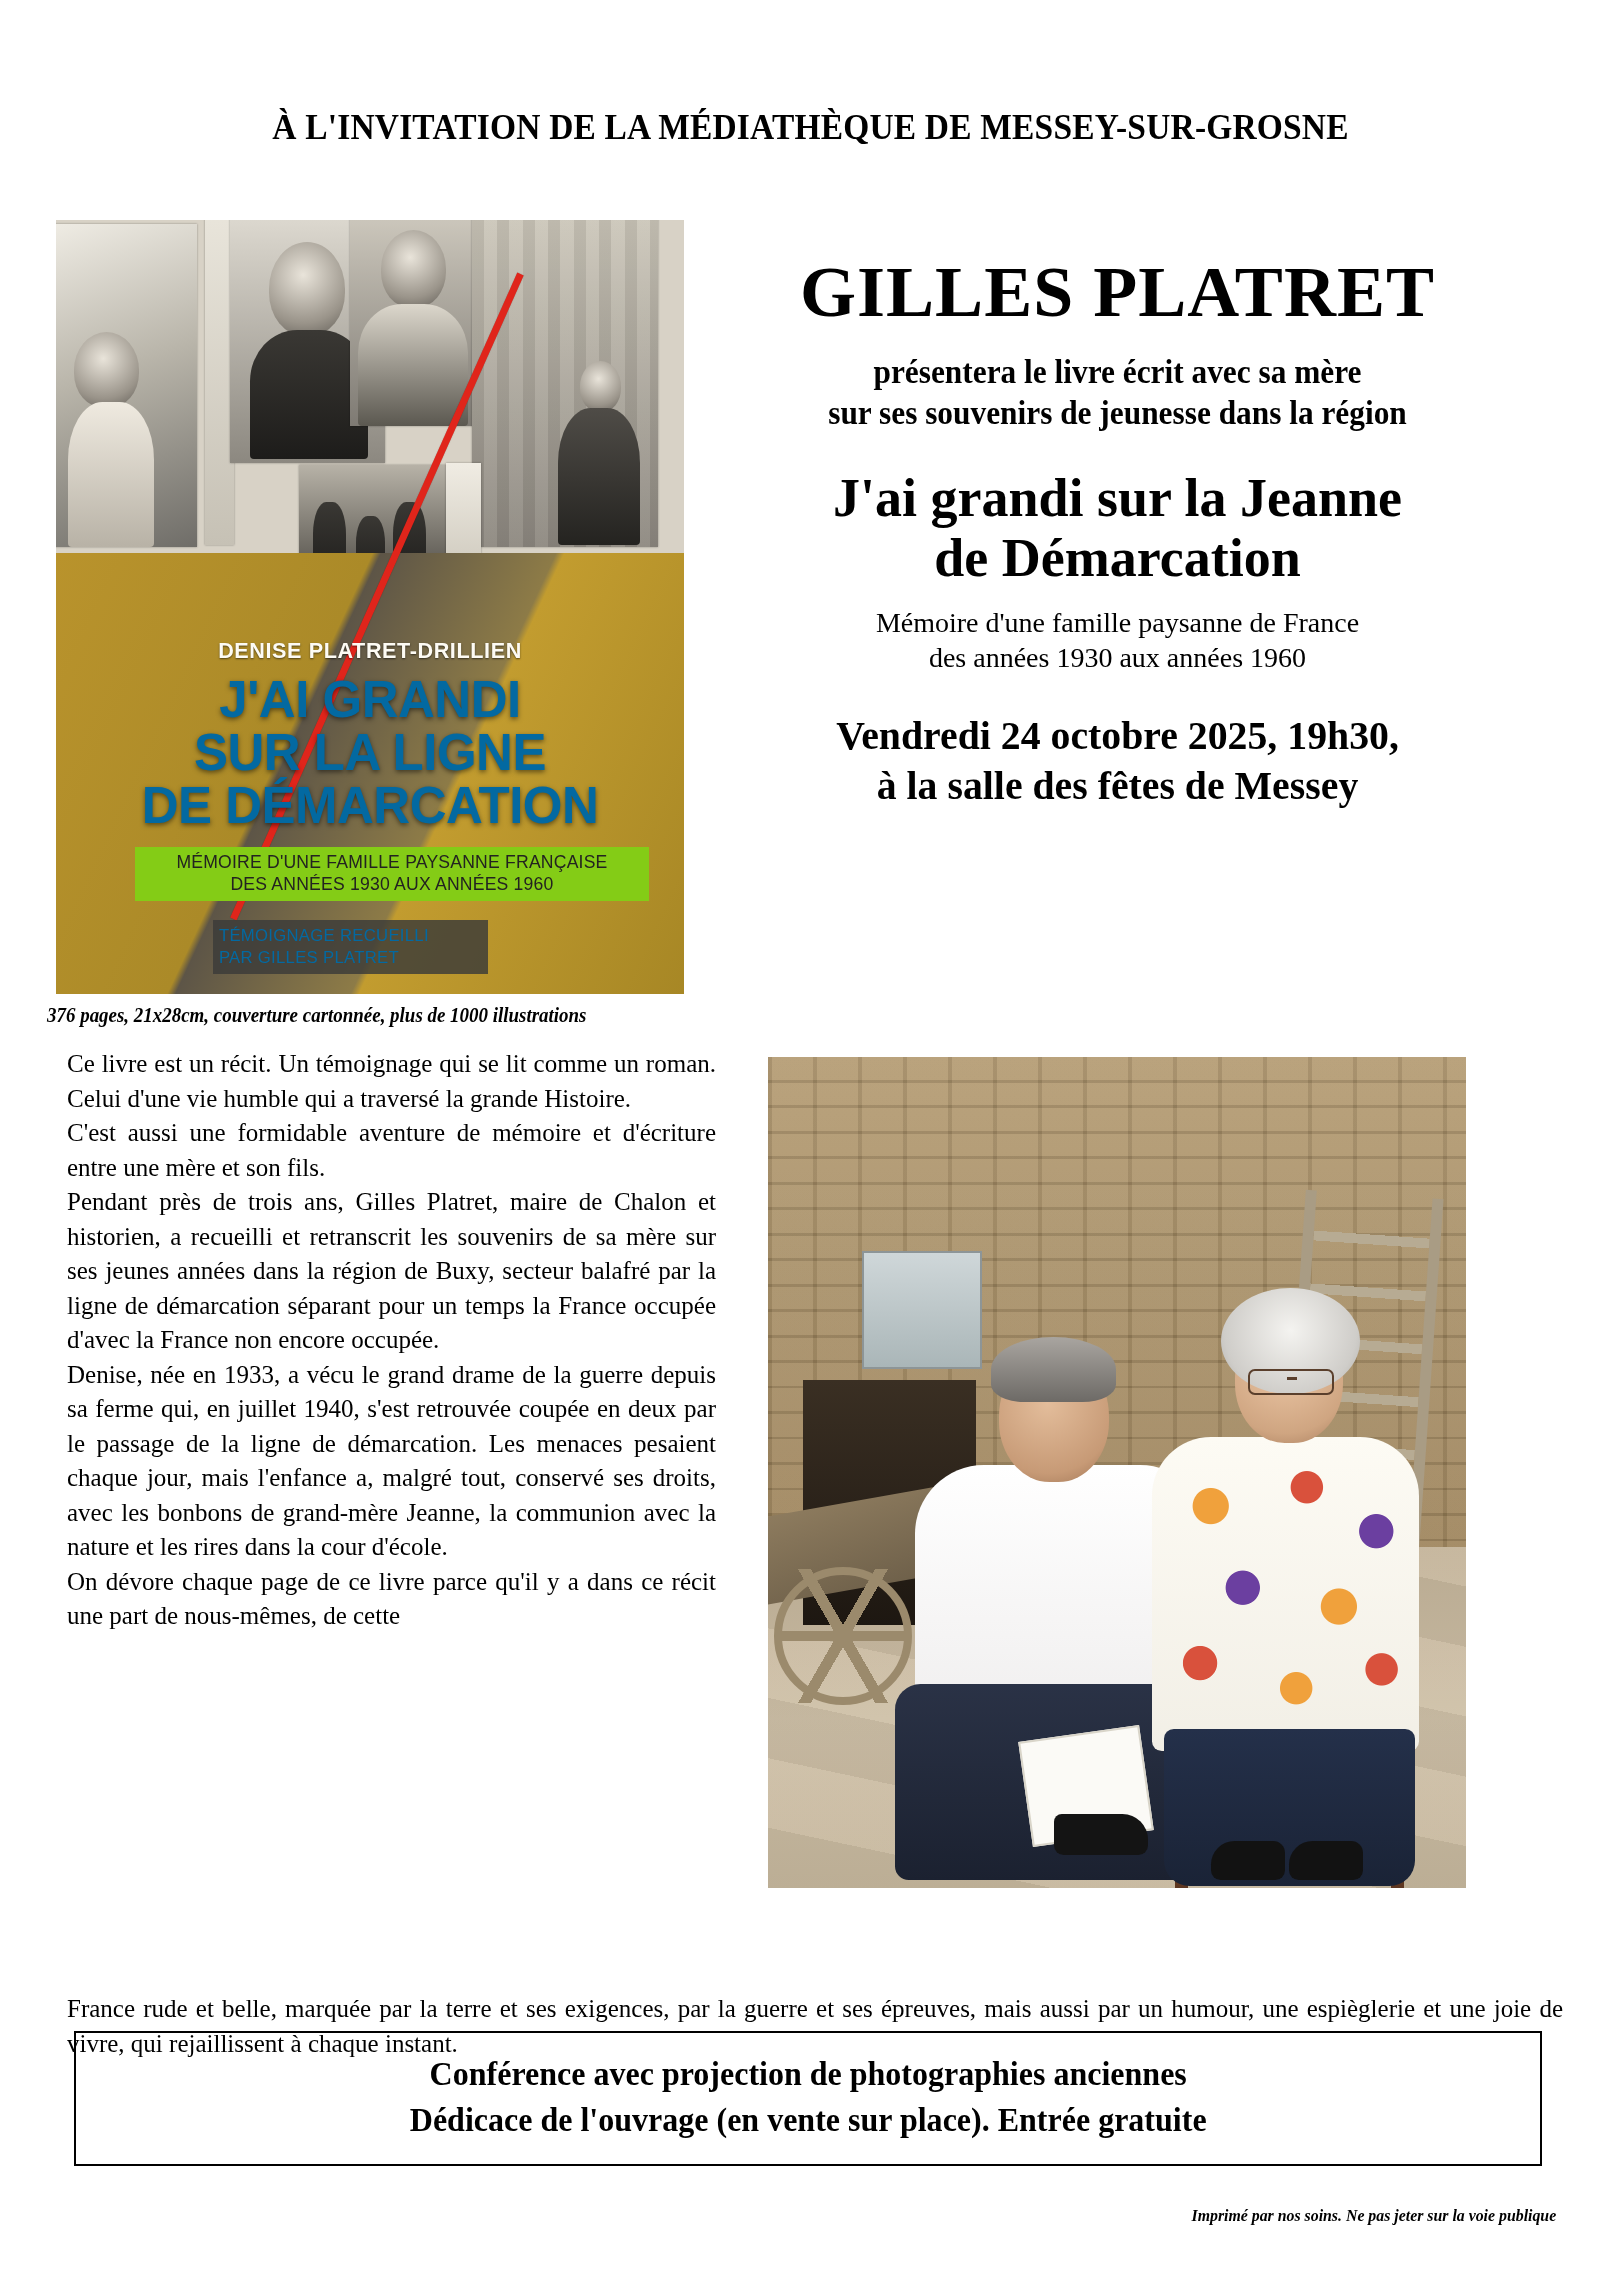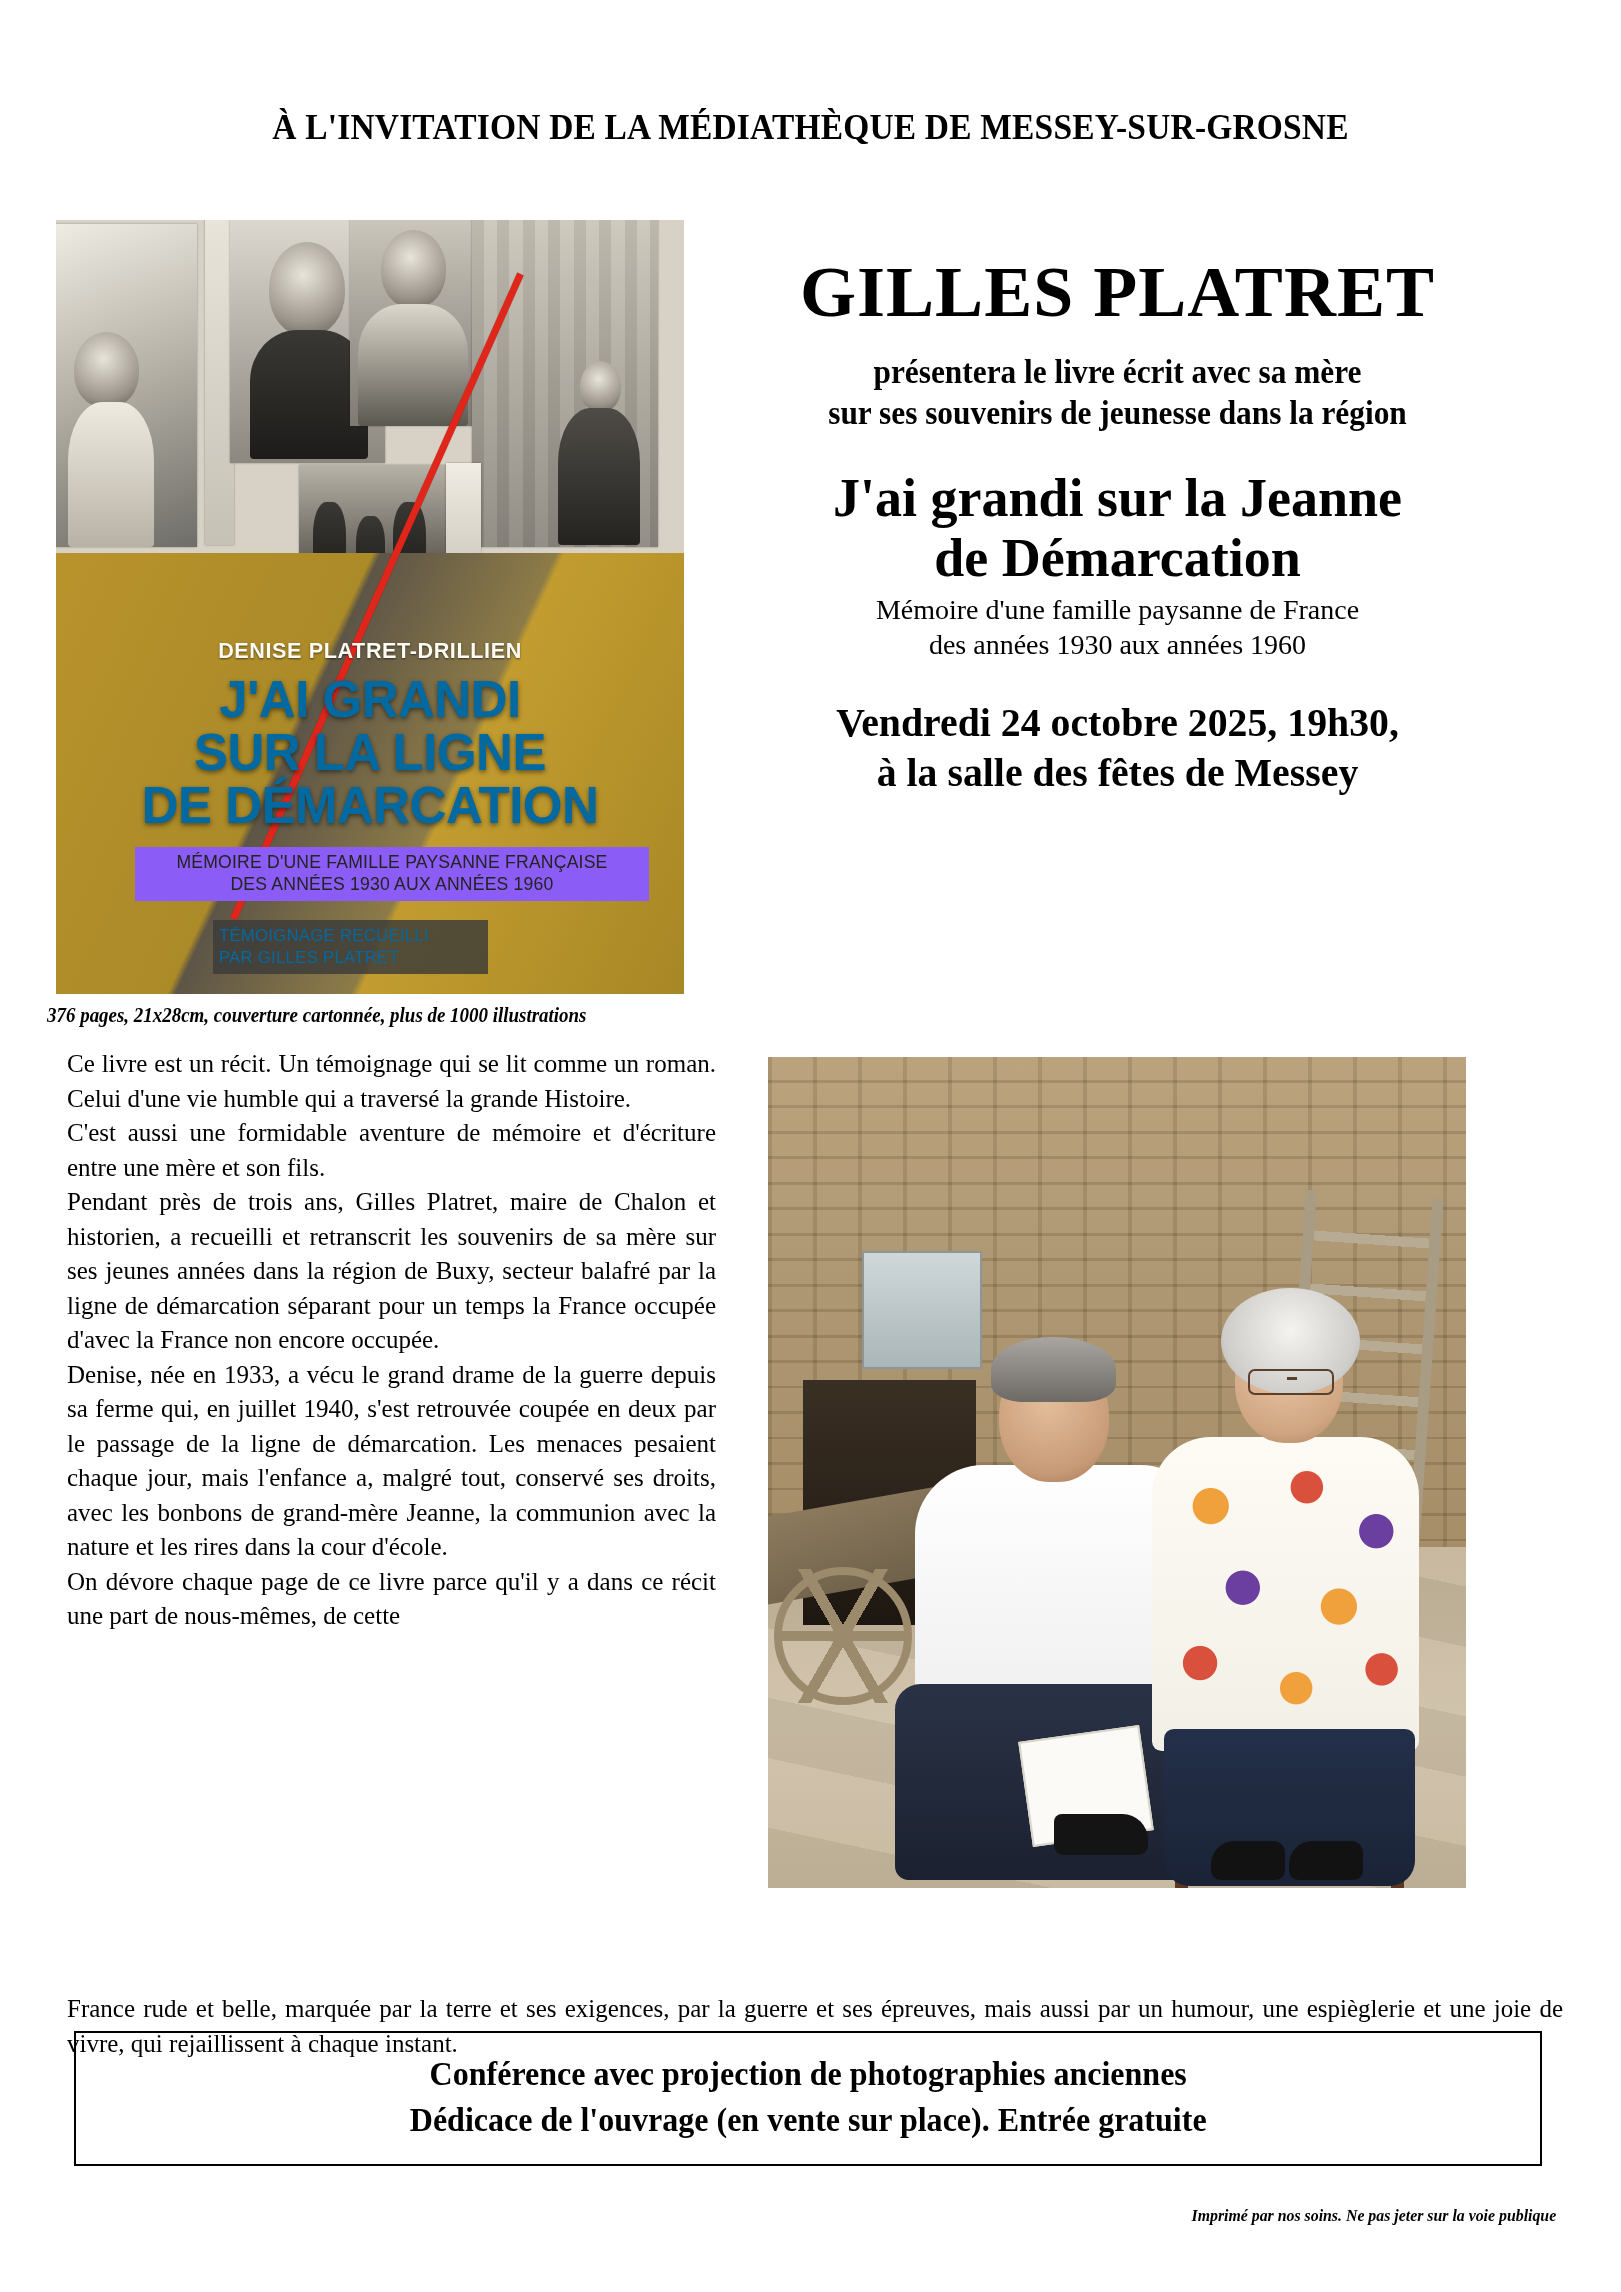--- a/index.html
+++ b/index.html
@@ -112,21 +112,21 @@
     font-size: 51px;
     line-height: 1.04;
     letter-spacing: -0.5px;
     text-shadow: 0 2px 4.9px rgba(0,0,0,.5);
   }
   .cov-sub {
     position: absolute;
     left: 55px; right: 35px;
     top: 627px;
     text-align: center;
-    background: #8b5cf6;
+    background: #84cc16;
     color: #232320;
     font-family: "Liberation Sans", sans-serif;
     font-size: 17.6px;
     line-height: 1.28;
     padding: 3.9px 2px 4.9px;
     letter-spacing: 0.2px;
     margin-left: 24px;
   }
   .cov-cred {
     position: absolute;
@@ -177,21 +177,21 @@
     line-height: 1.25;
     transform: scaleX(0.95);
   }
   .booktitle {
     margin-top: 33px;
     font-weight: bold;
     font-size: 54px;
     line-height: 1.12;
   }
   .booksub {
-    margin-top: 3px;
+    margin-top: 16px;
     font-size: 28px;
     line-height: 1.26;
   }
   .when {
     margin-top: 35px;
     font-weight: bold;
     font-size: 41px;
     line-height: 1.22;
     transform: scaleX(0.97);
   }

